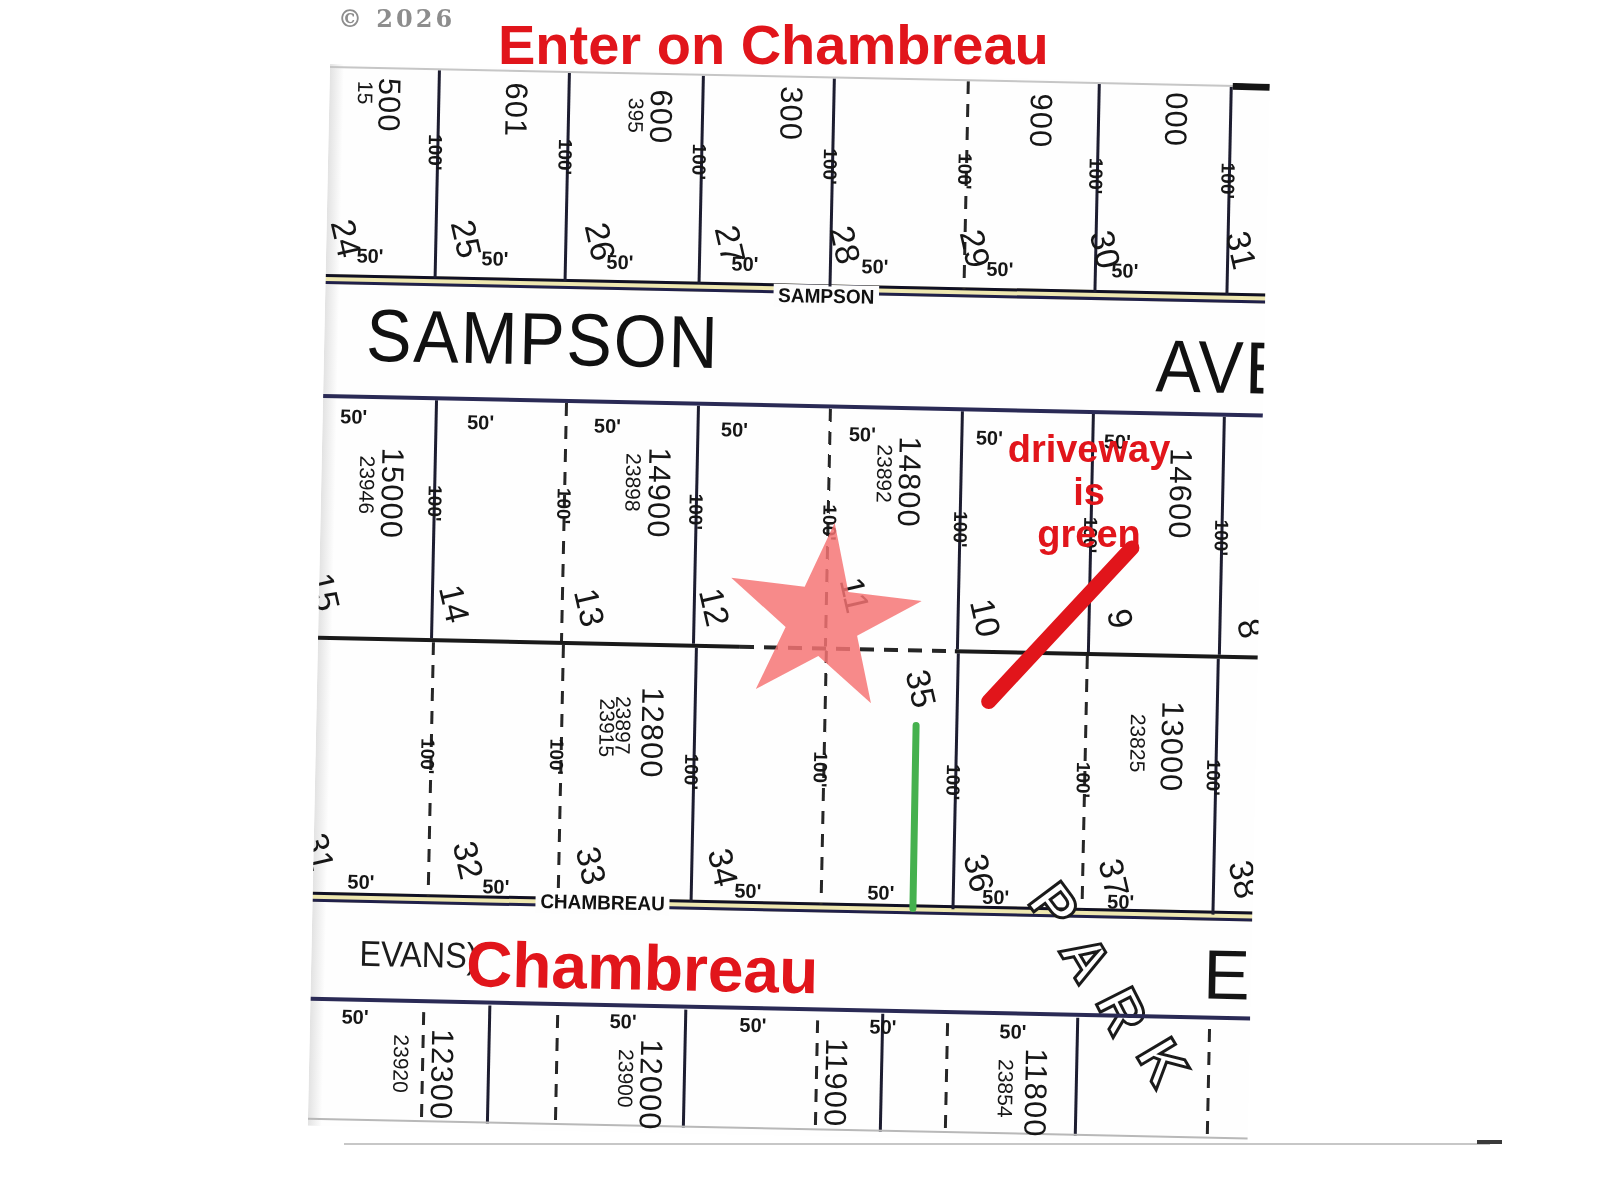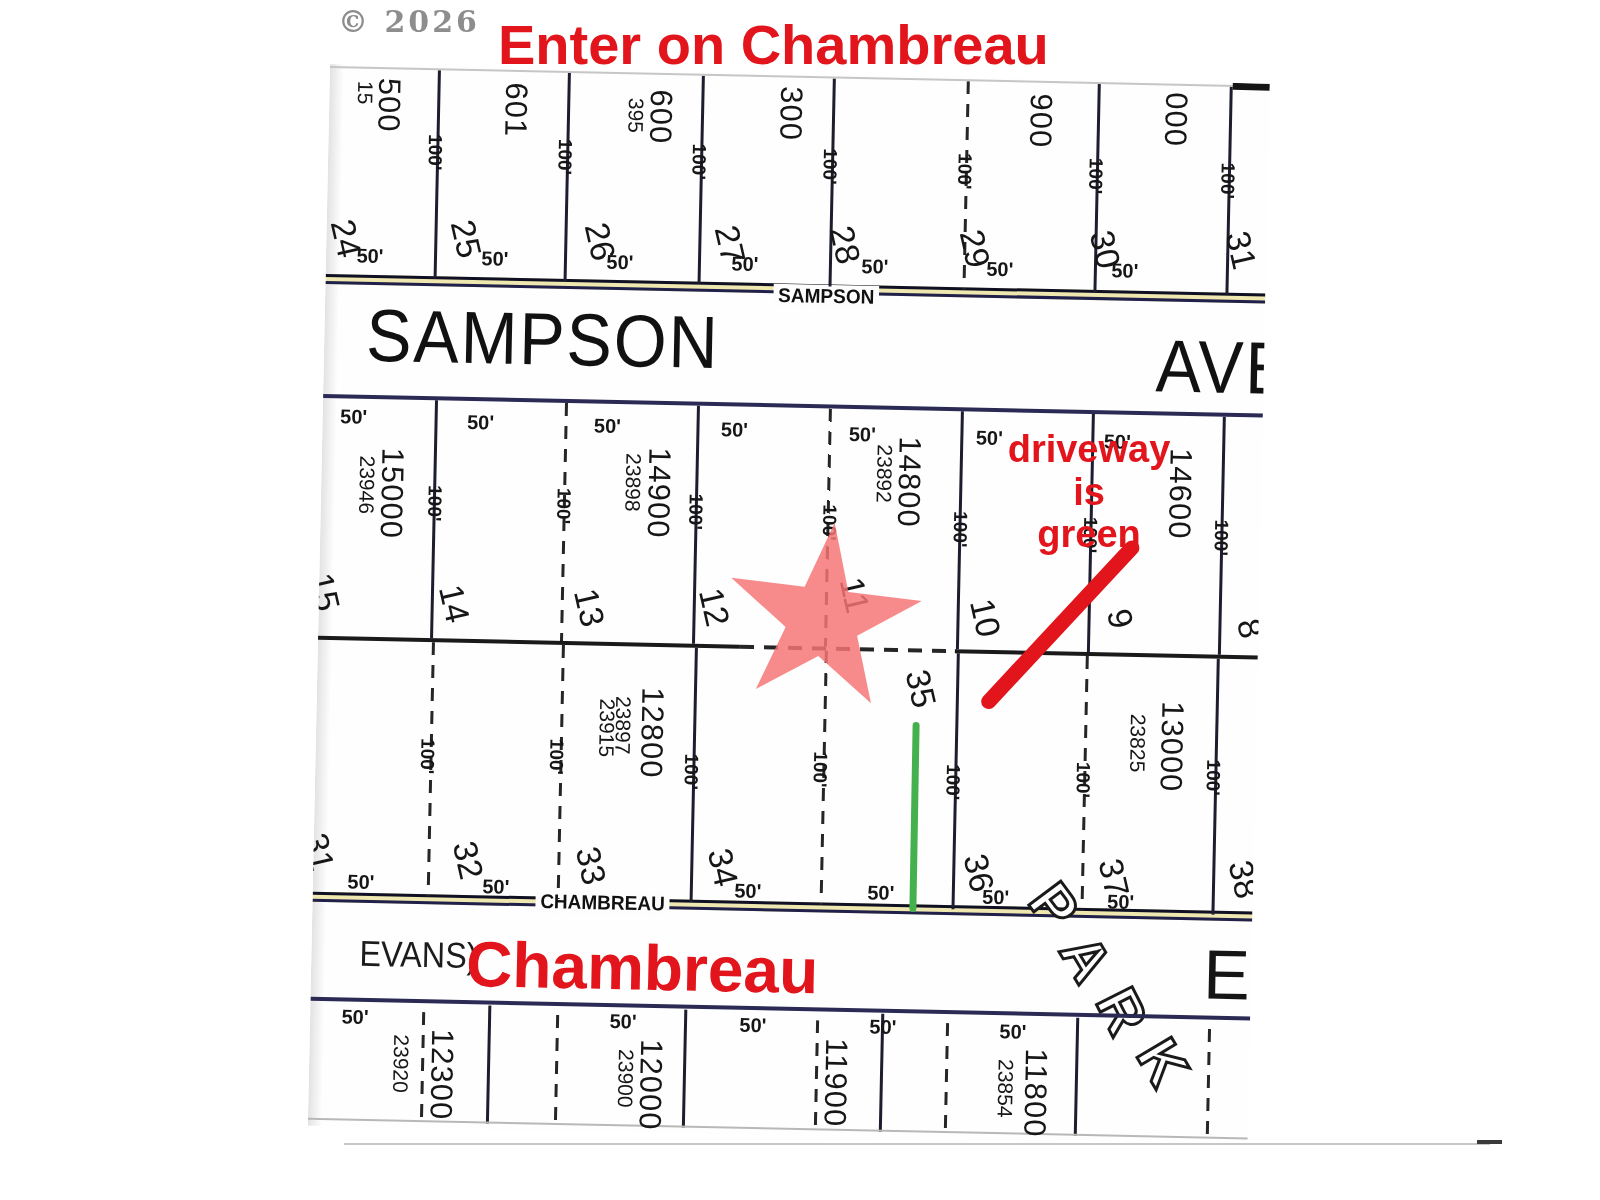--- a/index.html
+++ b/index.html
@@ -31,21 +31,21 @@
     background:#fdfdfd;padding:0 5px;transform:translate(-50%,-50%) scaleX(.95);white-space:nowrap;}
   .street-large{position:absolute;font-size:74px;color:#111;transform:scaleX(.92);
     transform-origin:left center;white-space:nowrap;letter-spacing:2px;}
   .evans{position:absolute;font-size:36px;color:#1c1c1c;transform:scaleX(.9);transform-origin:left center;}
   .chambreau-big{position:absolute;font-size:64px;font-weight:700;white-space:nowrap;}
   .big-e{position:absolute;font-size:70px;color:#151515;}
   .park{position:absolute;font-size:58px;font-weight:700;color:#fff;
     -webkit-text-stroke:3px #1a1a1a;text-shadow:0 0 1px #000;}
   
   .watermark{position:absolute;left:338px;top:4px;font-family:"DejaVu Serif",serif;
-    font-size:30px;font-weight:700;color:#8d8d8d;letter-spacing:3px;}
+    font-size:24px;font-weight:700;color:#8d8d8d;letter-spacing:3px;}
   .top-note{position:absolute;left:498px;top:12px;font-size:56px;font-weight:700;white-space:nowrap;}
   .driveway-note{position:absolute;left:989px;top:428px;width:200px;text-align:center;
     font-size:38px;font-weight:700;line-height:1.12;}
   .star{position:absolute;left:723px;top:522px;width:200px;height:192px;opacity:.84;
     transform:rotate(7deg);
     clip-path:polygon(50% 0%,61% 35%,98% 35%,68% 57%,79% 91%,50% 70%,21% 91%,32% 57%,2% 35%,39% 35%);}
   .arrow-shaft{position:absolute;left:1137px;top:535px;width:225px;height:15px;
     border-radius:8px;transform-origin:0 7.5px;transform:rotate(133deg);}
   .arrow-head{position:absolute;left:944px;top:721px;width:0;height:0;
     border-top:27px solid transparent;border-bottom:27px solid transparent;

